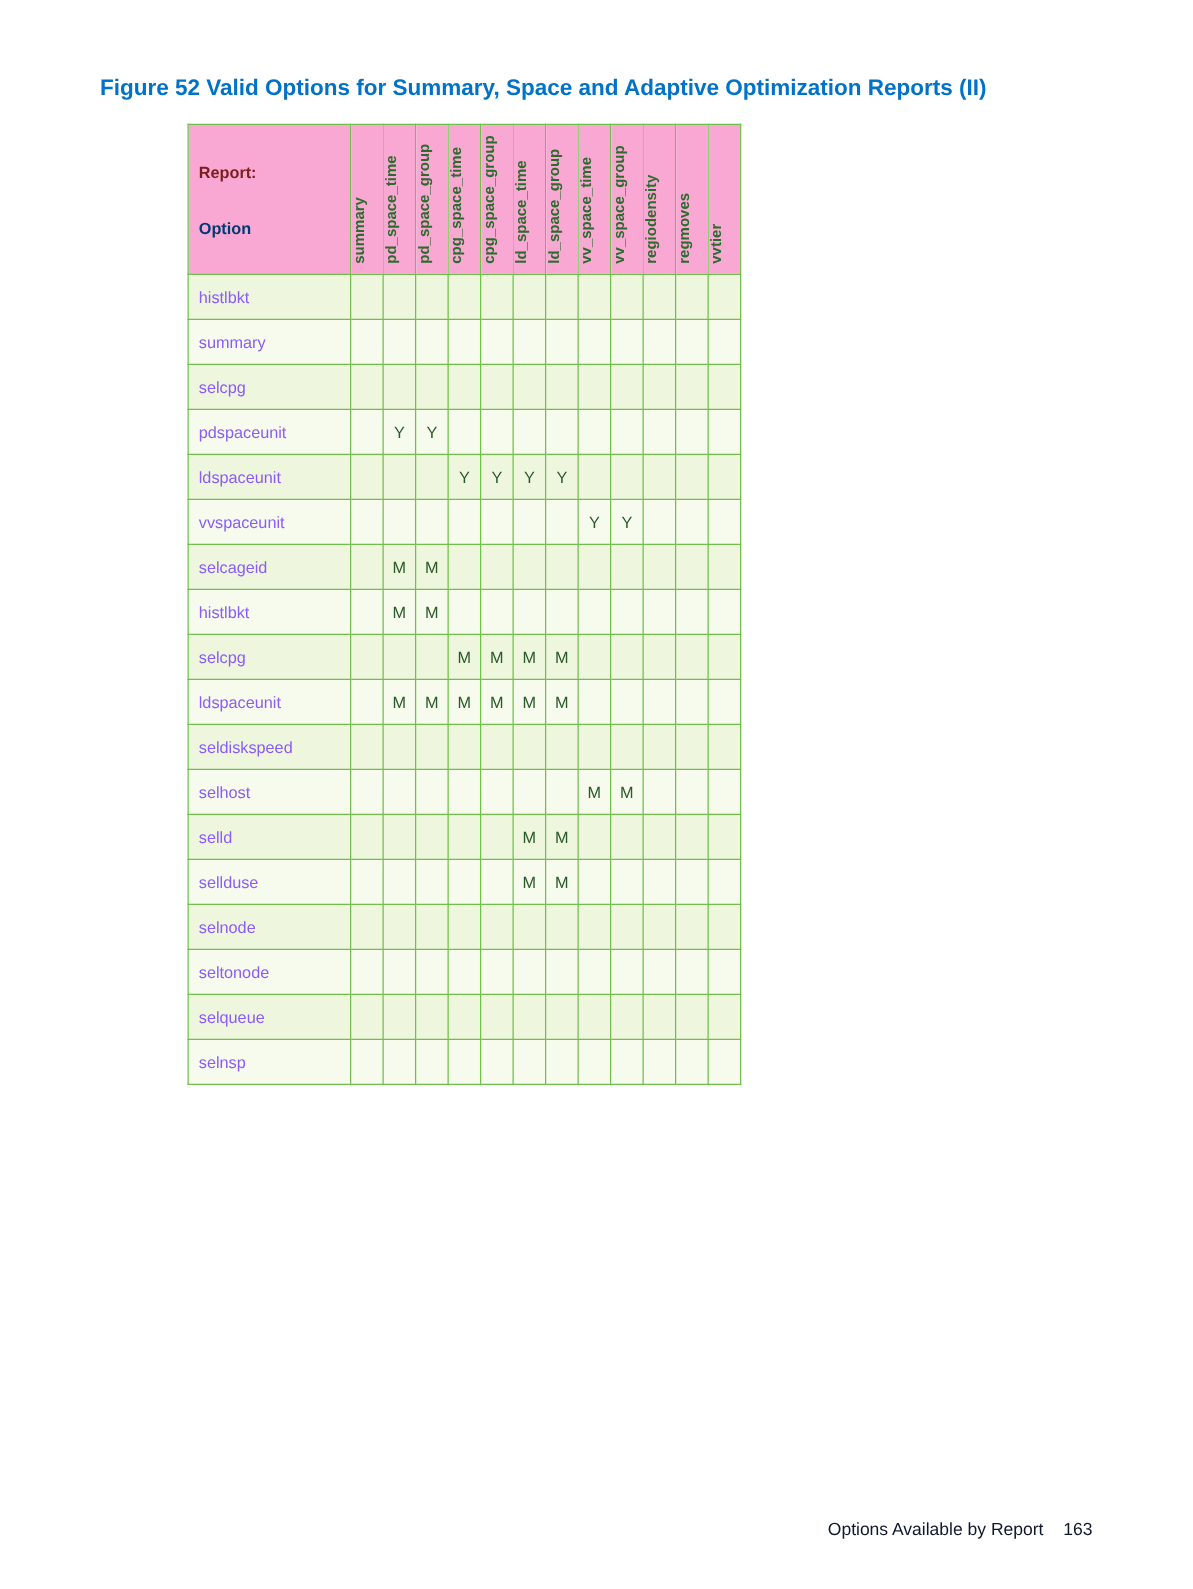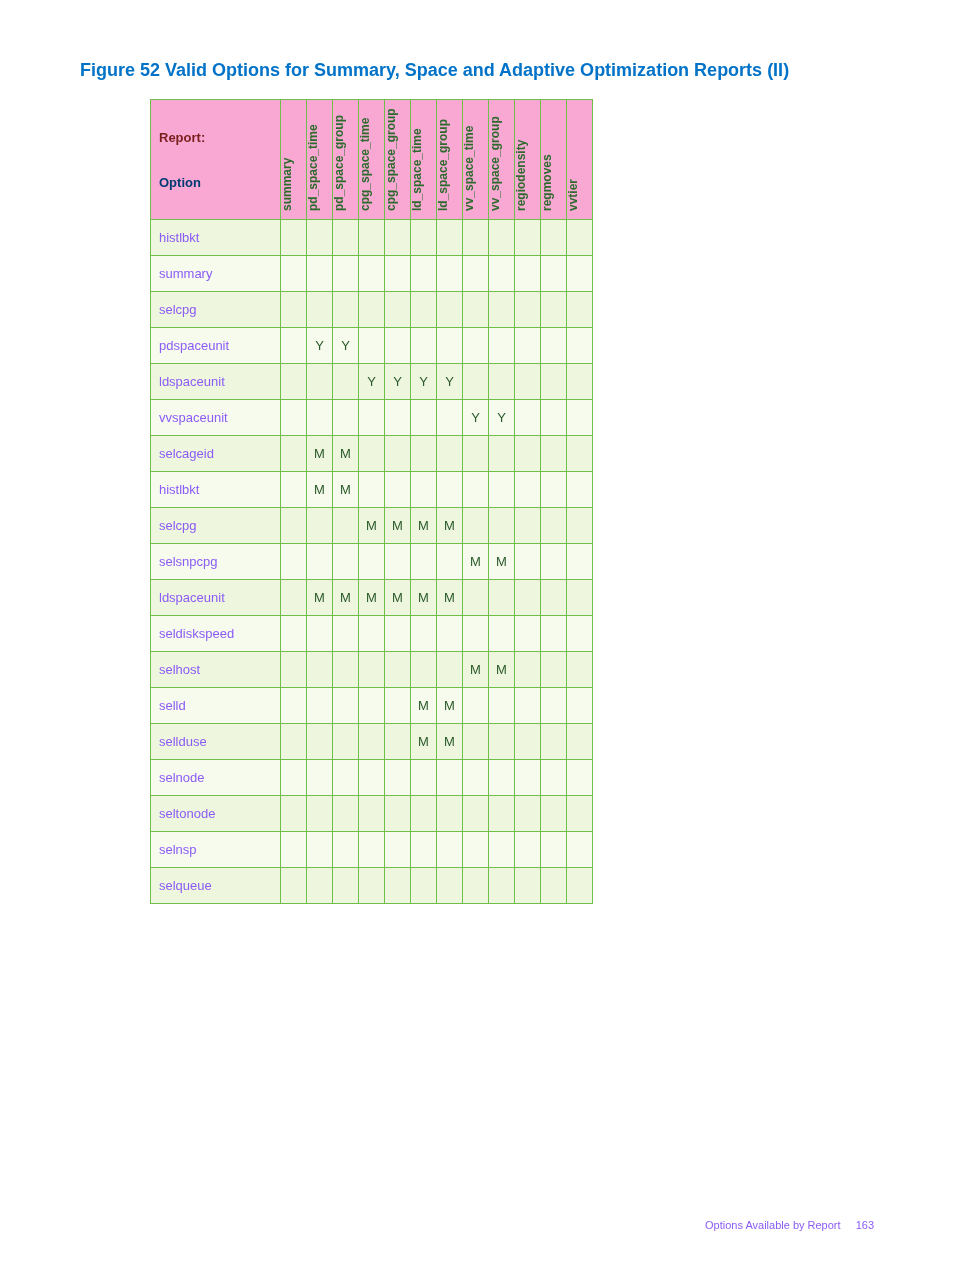--- a/index.html
+++ b/index.html
@@ -88,22 +88,22 @@
   tbody tr:nth-child(even) td {
     background: #f7fbed;
   }
   thead th {
     background: #f9a8d4;
   }
   .footer {
     position: absolute;
     bottom: 40px;
     right: 80px;
-    font-size: 11px;
-    color: #8b5cf6;
+    font-size: 14px;
+    color: #0f172a;
     font-family: "Futura", "Century Gothic", Arial, sans-serif;
   }
   .footer .pn { margin-left: 12px; }
 </style>
 </head>
 <body>
 
 <div class="page">
   <div class="figure-title">Figure 52 Valid Options for Summary, Space and Adaptive Optimization Reports (II)</div>
 
@@ -283,35 +283,20 @@
             <td class="data-col">M</td>
             <td class="data-col">M</td>
             <td class="data-col">M</td>
             <td class="data-col"></td>
             <td class="data-col"></td>
             <td class="data-col"></td>
             <td class="data-col"></td>
             <td class="data-col"></td>
           </tr>
           <tr>
-            <td class="opt-col">selsnpcpg</td>
-            <td class="data-col"></td>
-            <td class="data-col"></td>
-            <td class="data-col"></td>
-            <td class="data-col"></td>
-            <td class="data-col"></td>
-            <td class="data-col"></td>
-            <td class="data-col"></td>
-            <td class="data-col">M</td>
-            <td class="data-col">M</td>
-            <td class="data-col"></td>
-            <td class="data-col"></td>
-            <td class="data-col"></td>
-          </tr>
-          <tr>
             <td class="opt-col">ldspaceunit</td>
             <td class="data-col"></td>
             <td class="data-col">M</td>
             <td class="data-col">M</td>
             <td class="data-col">M</td>
             <td class="data-col">M</td>
             <td class="data-col">M</td>
             <td class="data-col">M</td>
             <td class="data-col"></td>
             <td class="data-col"></td>
@@ -403,36 +388,36 @@
             <td class="data-col"></td>
             <td class="data-col"></td>
             <td class="data-col"></td>
             <td class="data-col"></td>
             <td class="data-col"></td>
             <td class="data-col"></td>
             <td class="data-col"></td>
             <td class="data-col"></td>
           </tr>
           <tr>
+            <td class="opt-col">selqueue</td>
+            <td class="data-col"></td>
+            <td class="data-col"></td>
+            <td class="data-col"></td>
+            <td class="data-col"></td>
+            <td class="data-col"></td>
+            <td class="data-col"></td>
+            <td class="data-col"></td>
+            <td class="data-col"></td>
+            <td class="data-col"></td>
+            <td class="data-col"></td>
+            <td class="data-col"></td>
+            <td class="data-col"></td>
+          </tr>
+          <tr>
             <td class="opt-col">selnsp</td>
-            <td class="data-col"></td>
-            <td class="data-col"></td>
-            <td class="data-col"></td>
-            <td class="data-col"></td>
-            <td class="data-col"></td>
-            <td class="data-col"></td>
-            <td class="data-col"></td>
-            <td class="data-col"></td>
-            <td class="data-col"></td>
-            <td class="data-col"></td>
-            <td class="data-col"></td>
-            <td class="data-col"></td>
-          </tr>
-          <tr>
-            <td class="opt-col">selqueue</td>
             <td class="data-col"></td>
             <td class="data-col"></td>
             <td class="data-col"></td>
             <td class="data-col"></td>
             <td class="data-col"></td>
             <td class="data-col"></td>
             <td class="data-col"></td>
             <td class="data-col"></td>
             <td class="data-col"></td>
             <td class="data-col"></td>

